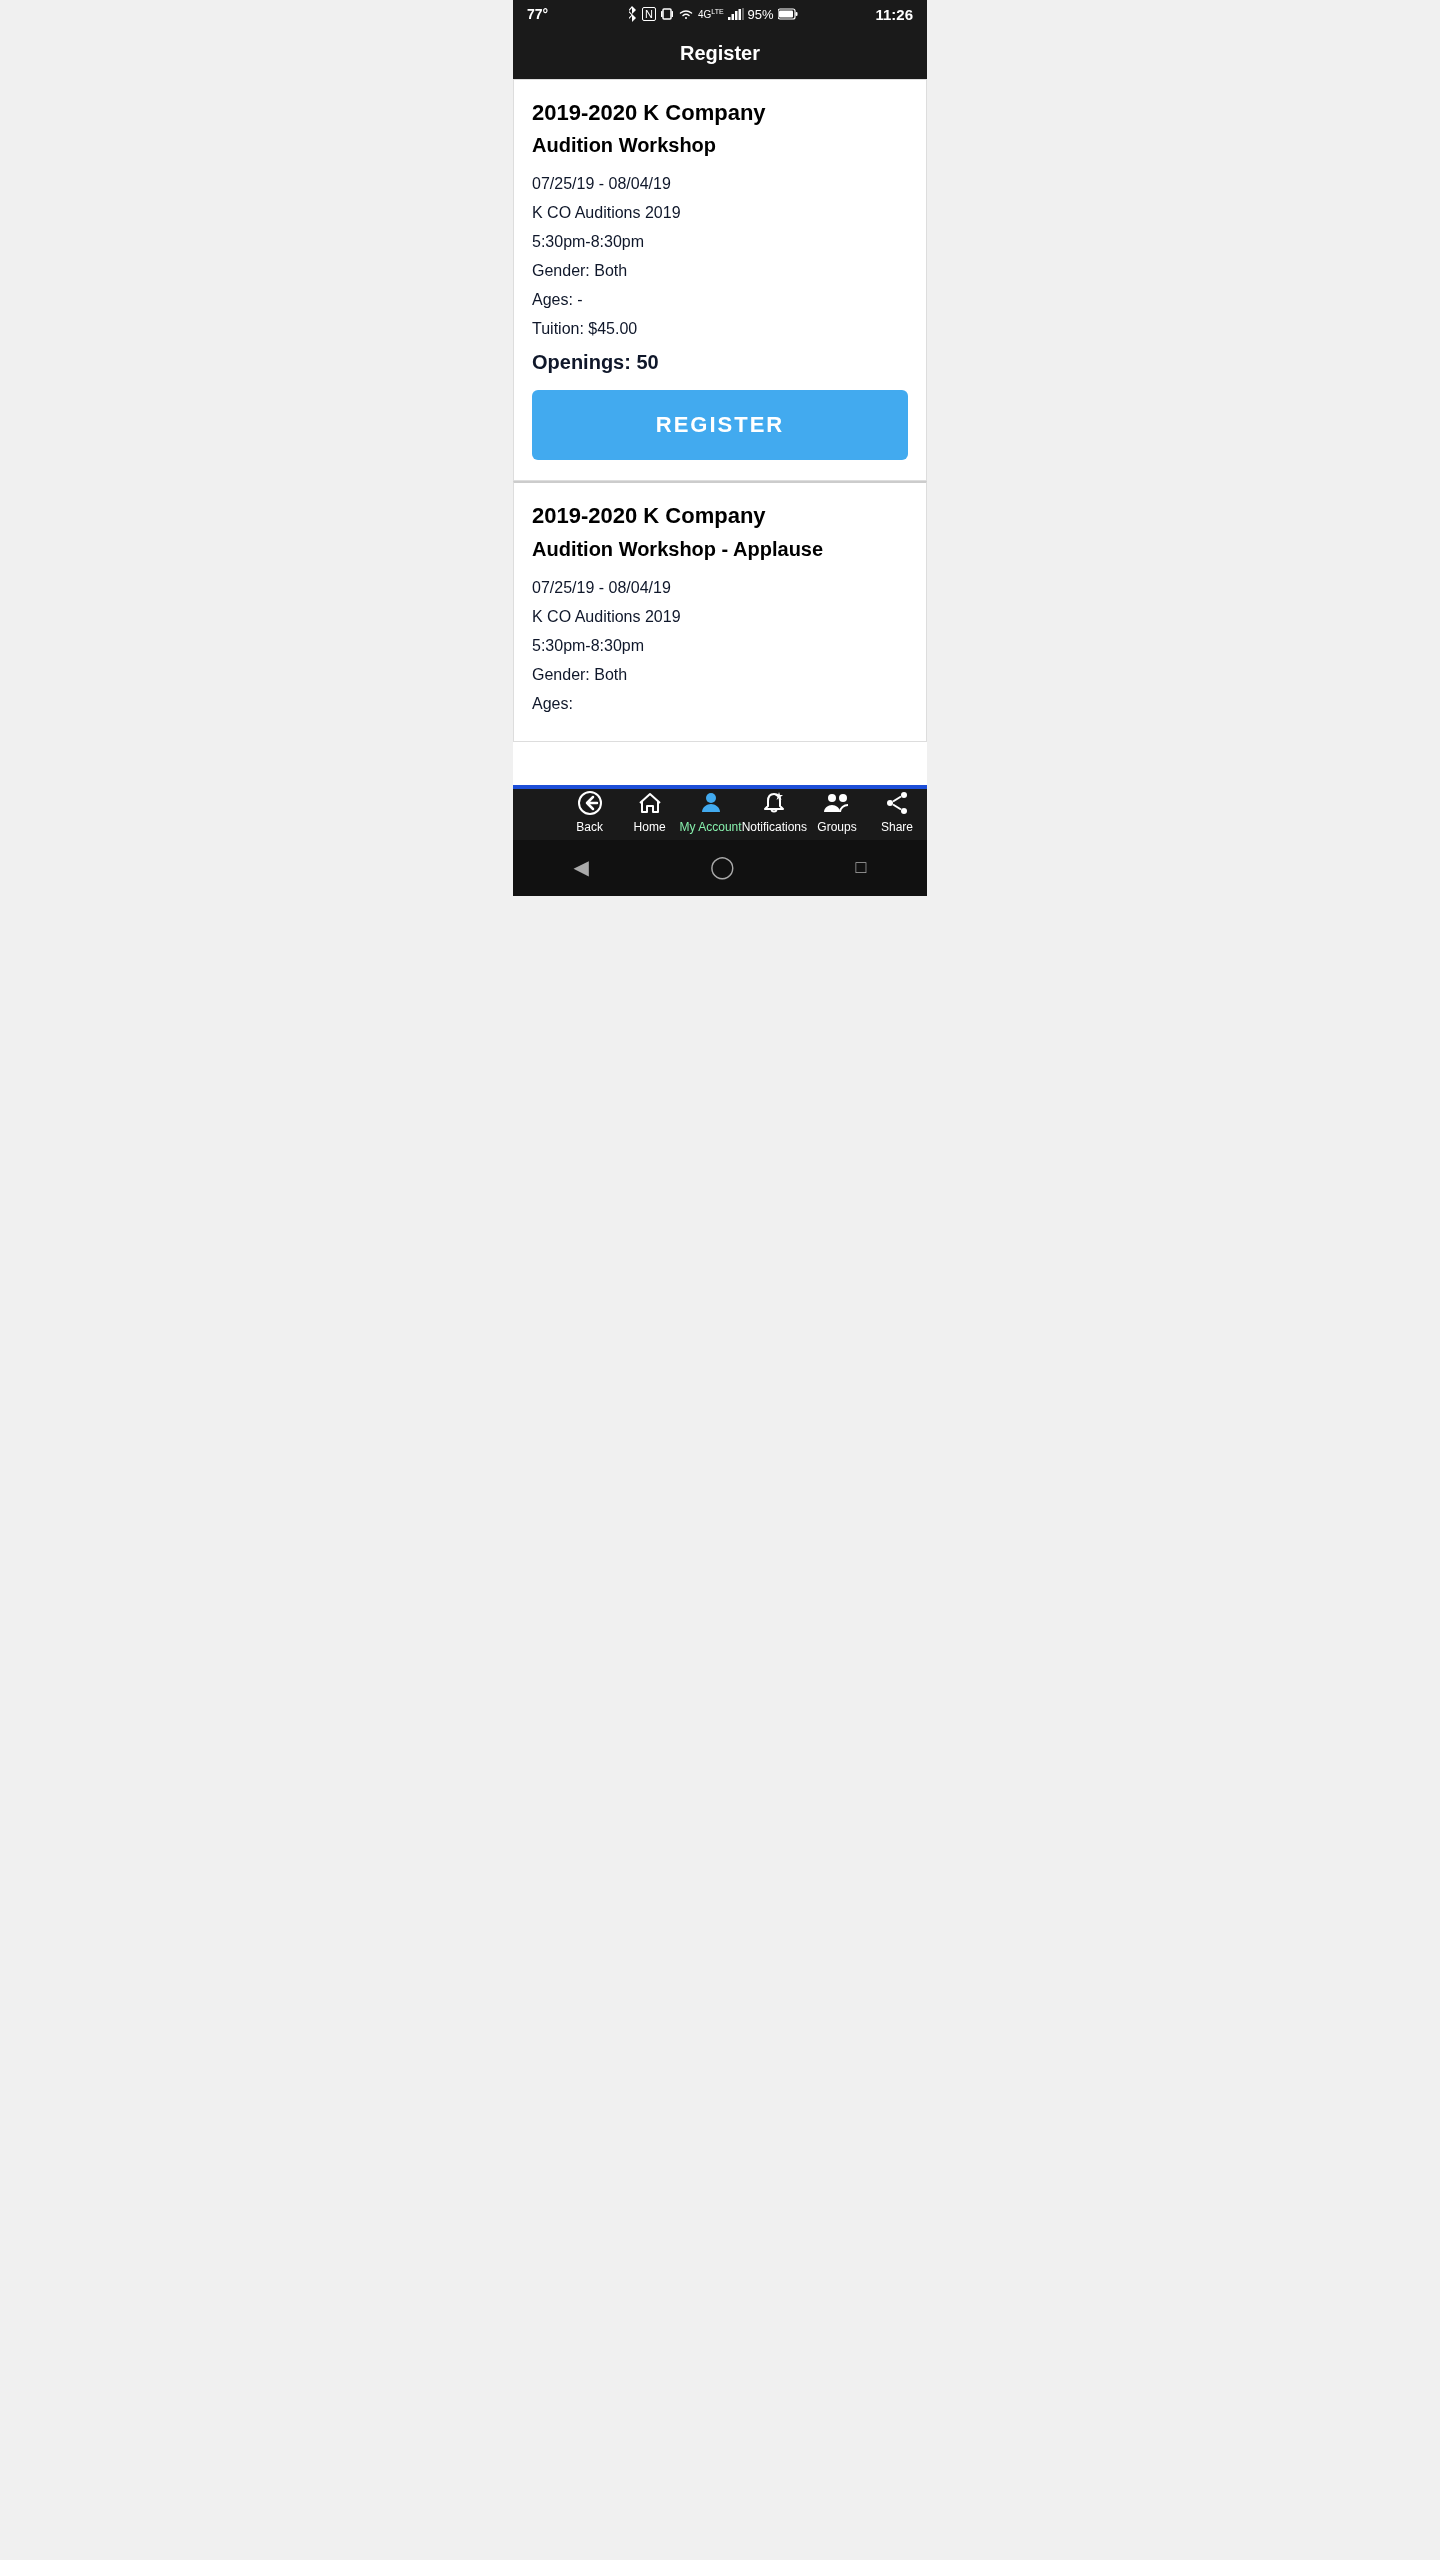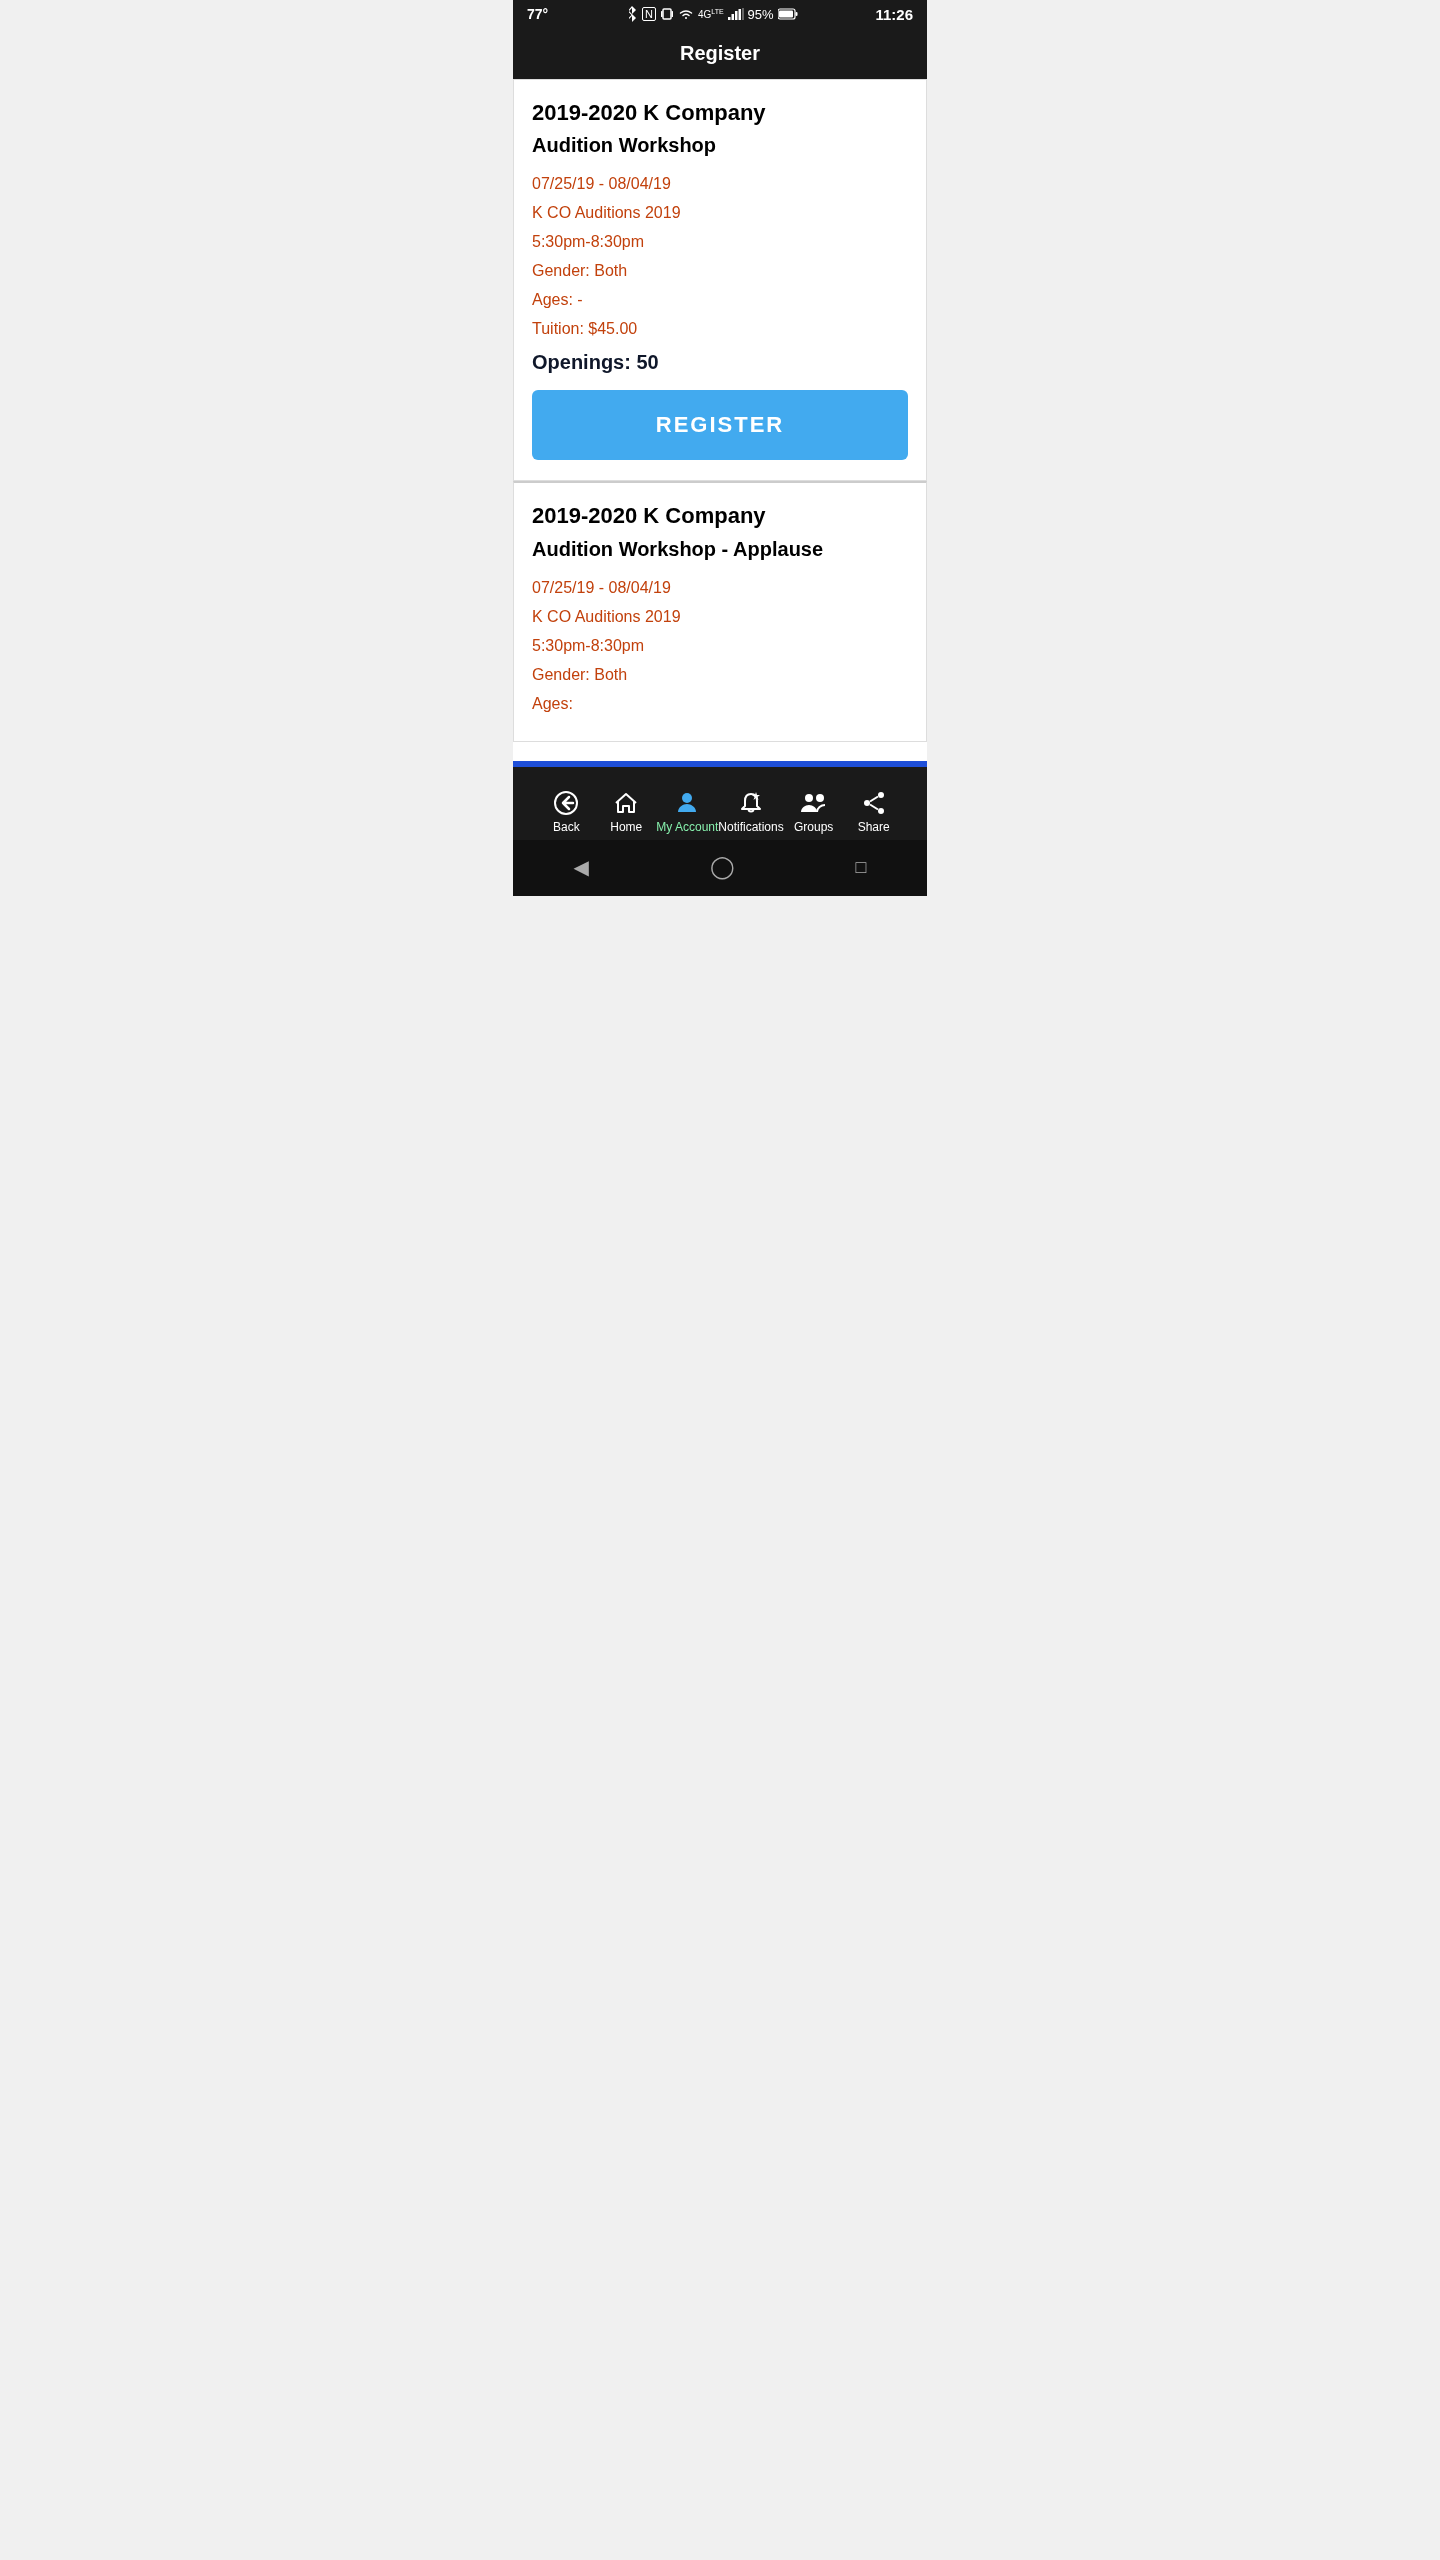--- a/index.html
+++ b/index.html
@@ -66,21 +66,21 @@
     }
     .card-title-sub {
       font-size: 20px;
       font-weight: 700;
       margin-bottom: 14px;
       line-height: 1.3;
     }
 
     .card-info {
       font-size: 16px;
-      color: #c2410c;
+      color: #0f172a;
       margin-bottom: 5px;
       line-height: 1.5;
     }
 
     .openings {
       font-size: 20px;
       font-weight: 700;
       color: #0f172a;
       margin: 10px 0 16px 0;
     }
@@ -96,24 +96,24 @@
       font-weight: 700;
       letter-spacing: 2px;
       text-transform: uppercase;
       cursor: pointer;
     }
 
     
     .bottom-nav {
       background: #1a1a1a;
       display: flex;
-      justify-content: center;
+      justify-content: flex-end;
       align-items: center;
-      padding: 22px 0 6px 0;
-      border-top: 6px solid #1d4ed8;
+      padding: 0 0 6px 0;
+      border-top: 4px solid #1d4ed8;
     }
     .nav-item {
       display: flex;
       flex-direction: column;
       align-items: center;
       gap: 4px;
       color: white;
       cursor: pointer;
       min-width: 60px;
     }

